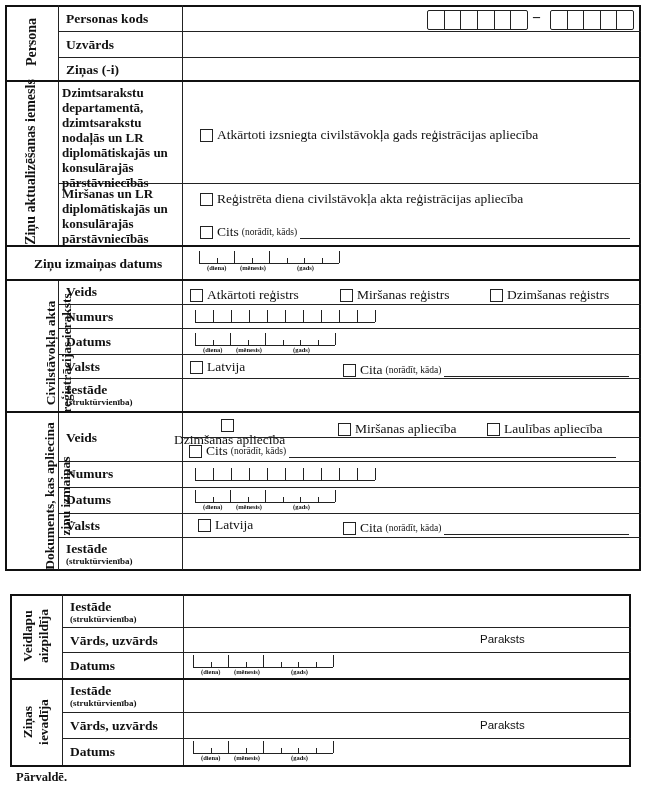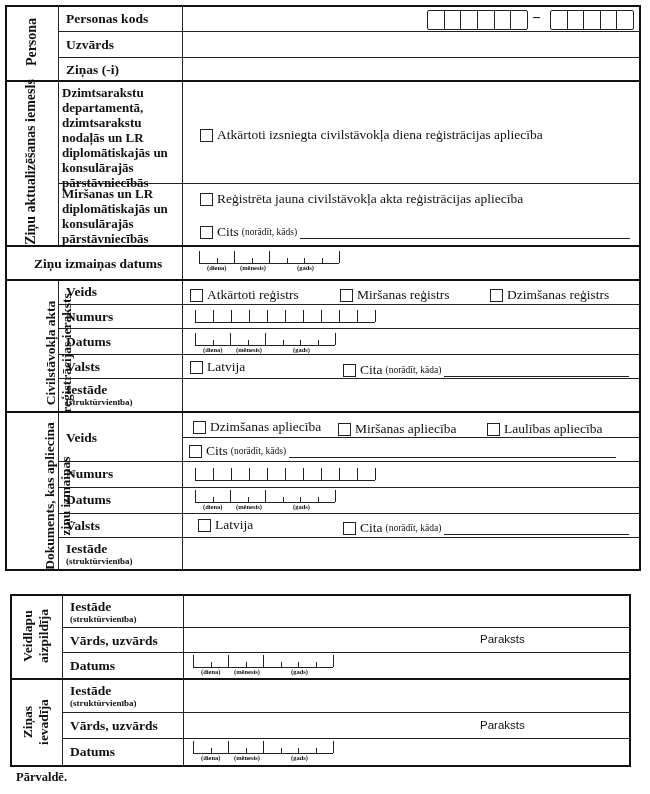--- a/index.html
+++ b/index.html
@@ -93,25 +93,25 @@
     <span style="display:block">pārstāvniecībās</span>
   </div>
   <div class="lbl" style="left:62px;top:186px;font-size:13px;">
     <span style="display:block">Miršanas un LR</span>
     <span style="display:block">diplomātiskajās un</span>
     <span style="display:block">konsulārajās</span>
     <span style="display:block">pārstāvniecībās</span>
   </div>
   <div class="cb" style="left:200px;top:127px;">
     <span class="box"></span>
-    <span>Atkārtoti izsniegta civilstāvokļa diena reģistrācijas apliecība</span>
+    <span>Atkārtoti izsniegta civilstāvokļa gads reģistrācijas apliecība</span>
   </div>
   <div class="cb" style="left:200px;top:191px;">
     <span class="box"></span>
-    <span>Reģistrēta jauna civilstāvokļa akta reģistrācijas apliecība</span>
+    <span>Reģistrēta diena civilstāvokļa akta reģistrācijas apliecība</span>
   </div>
   <div class="cb" style="left:200px;top:224px;">
     <span class="box"></span>
     <span>Cits</span>
     <span class="small" style="margin-left:3px">(norādīt, kāds)</span>
     <span class="line" style="width:330px"></span>
   </div>
 
   <div class="lbl" style="left:34px;top:256px;">Ziņu izmaiņas datums</div>
   <div class="date-group"></div>
@@ -163,21 +163,21 @@
   </div>
   <div class="lbl" style="left:66px;top:430px;">Veids</div>
   <div class="lbl" style="left:66px;top:466px;">Numurs</div>
   <div class="lbl" style="left:66px;top:492px;">Datums</div>
   <div class="lbl" style="left:66px;top:518px;">Valsts</div>
   <div class="lbl" style="left:66px;top:541px;">
     <span>Iestāde</span>
     <span class="sub">(struktūrvienība)</span>
   </div>
 
-  <div class="cb" style="left:193px;top:419px;">
+  <div class="cb" style="left:174px;top:419px;flex-direction:column;">
     <span class="box"></span>
       <span>Dzimšanas apliecība</span>
   </div>
   <div class="cb" style="left:338px;top:421px;">
     <span class="box"></span>
       <span>Miršanas apliecība</span>
   </div>
   <div class="cb" style="left:487px;top:421px;">
     <span class="box"></span>
       <span>Laulības apliecība</span>

